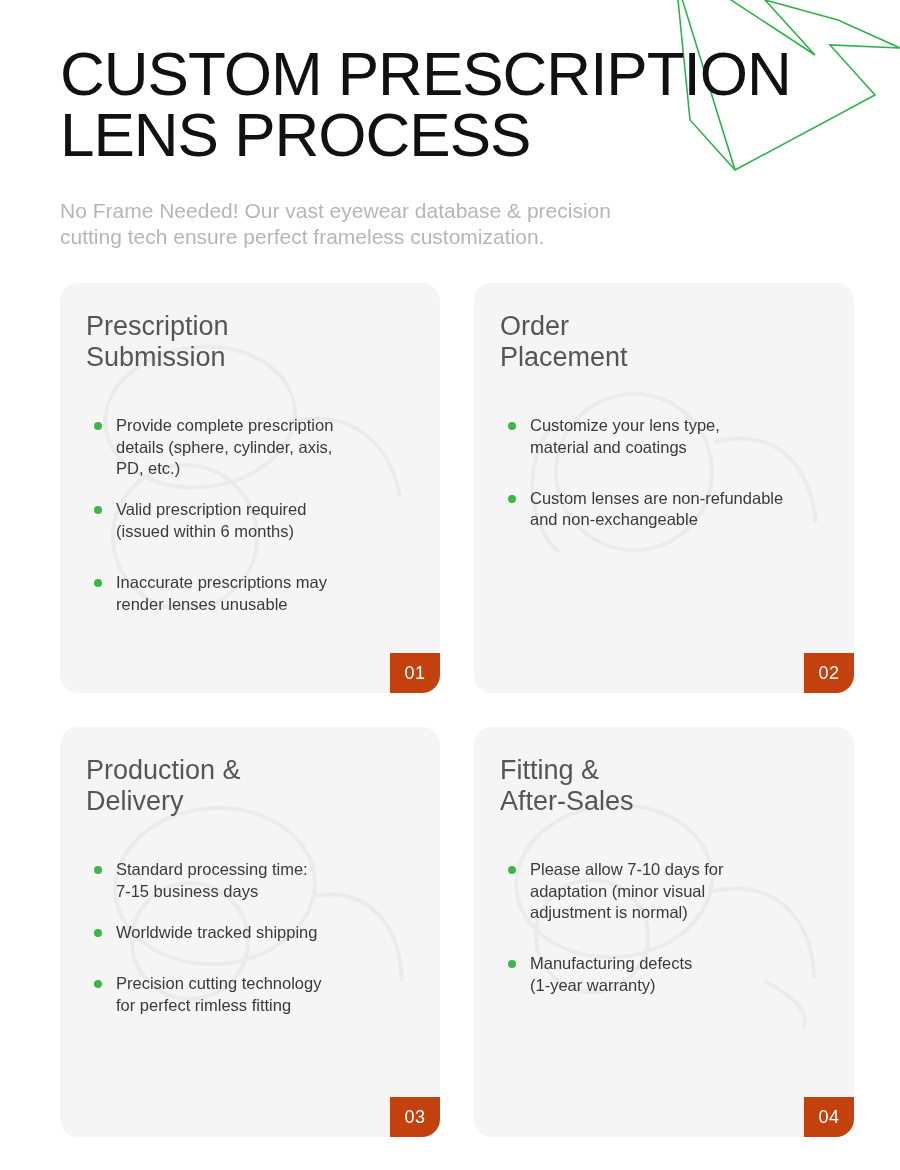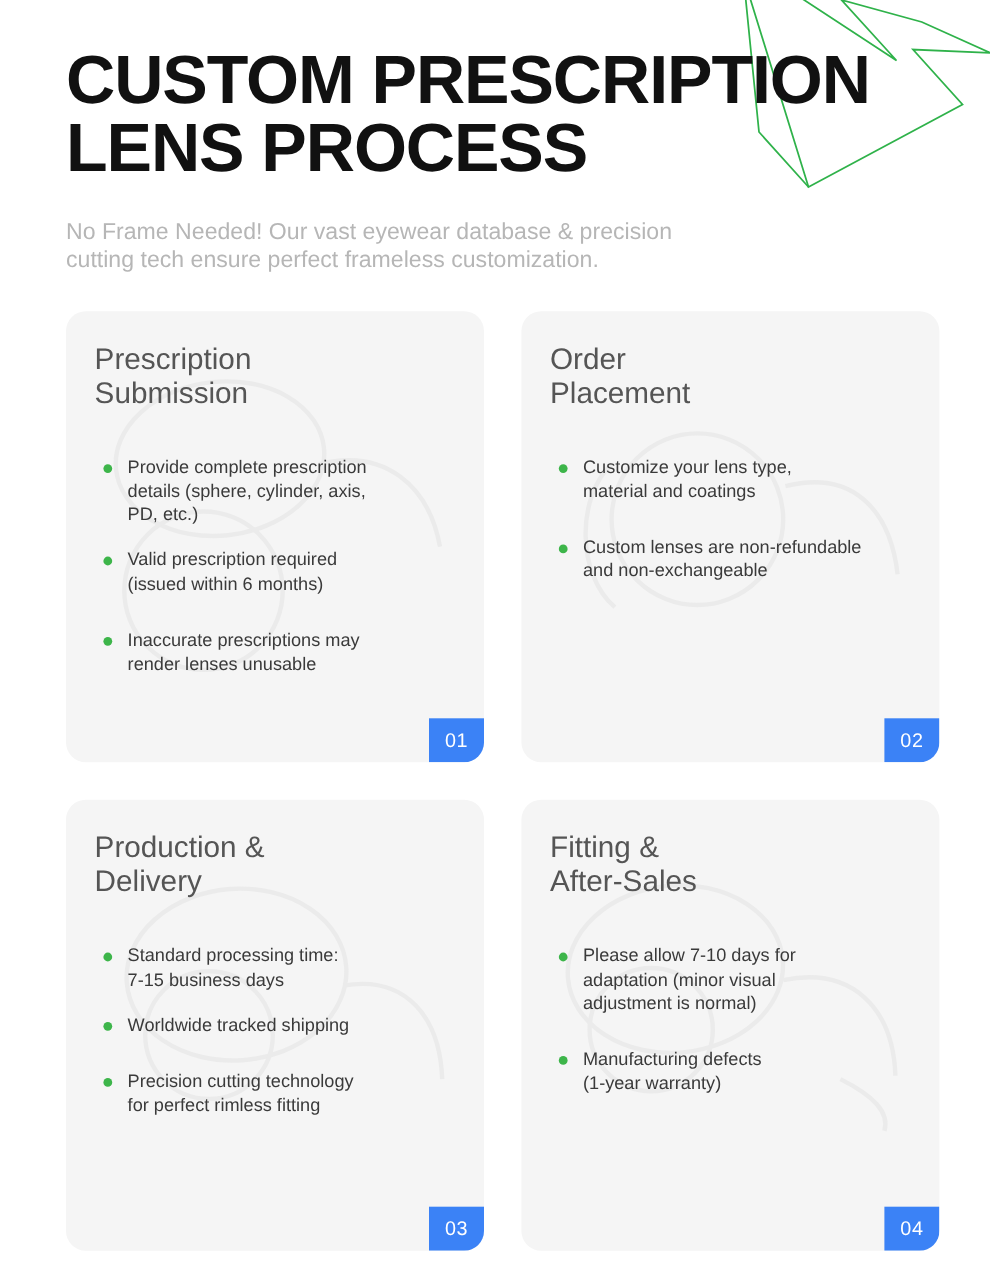--- a/index.html
+++ b/index.html
@@ -34,21 +34,21 @@
   .header {
     position: absolute;
     left: 60px;
     top: 44px;
     width: 790px;
   }
 
   .title {
     font-size: 62px;
     line-height: 0.98;
-    font-weight: bold;
+    font-weight: normal;
     letter-spacing: -1px;
     color: #111111;
     text-transform: uppercase;
     white-space: pre-line;
   }
 
   .subtitle {
     margin-top: 32px;
     font-size: 21px;
     line-height: 1.28;
@@ -131,21 +131,21 @@
     border-radius: 50%;
     background: #3db54a;
   }
 
   .badge {
     position: absolute;
     right: 0;
     bottom: 0;
     width: 50px;
     height: 40px;
-    background: #3b82f6;
+    background: #c2410c;
     color: #ffffff;
     font-size: 18px;
     display: flex;
     align-items: center;
     justify-content: center;
     letter-spacing: 0.5px;
     z-index: 3;
   }
 </style>
 </head>

